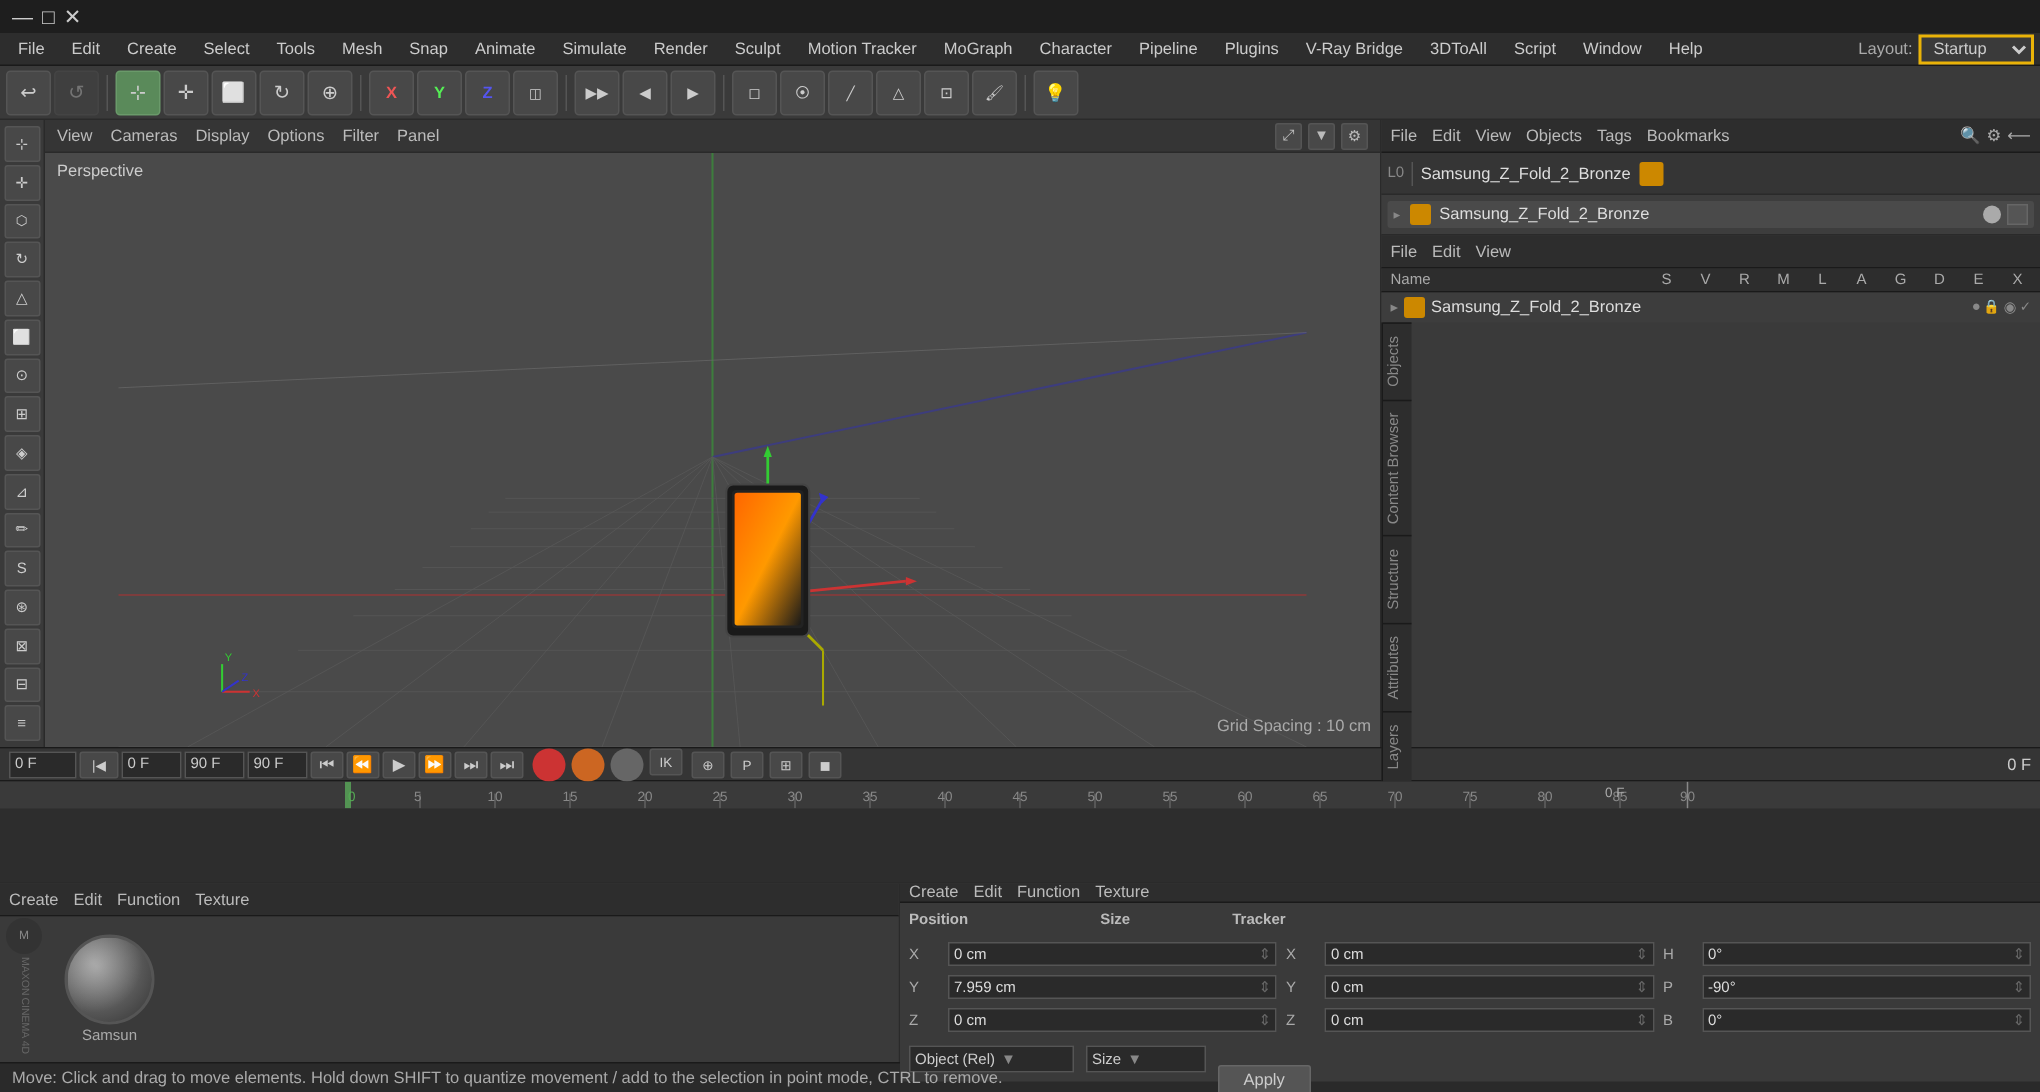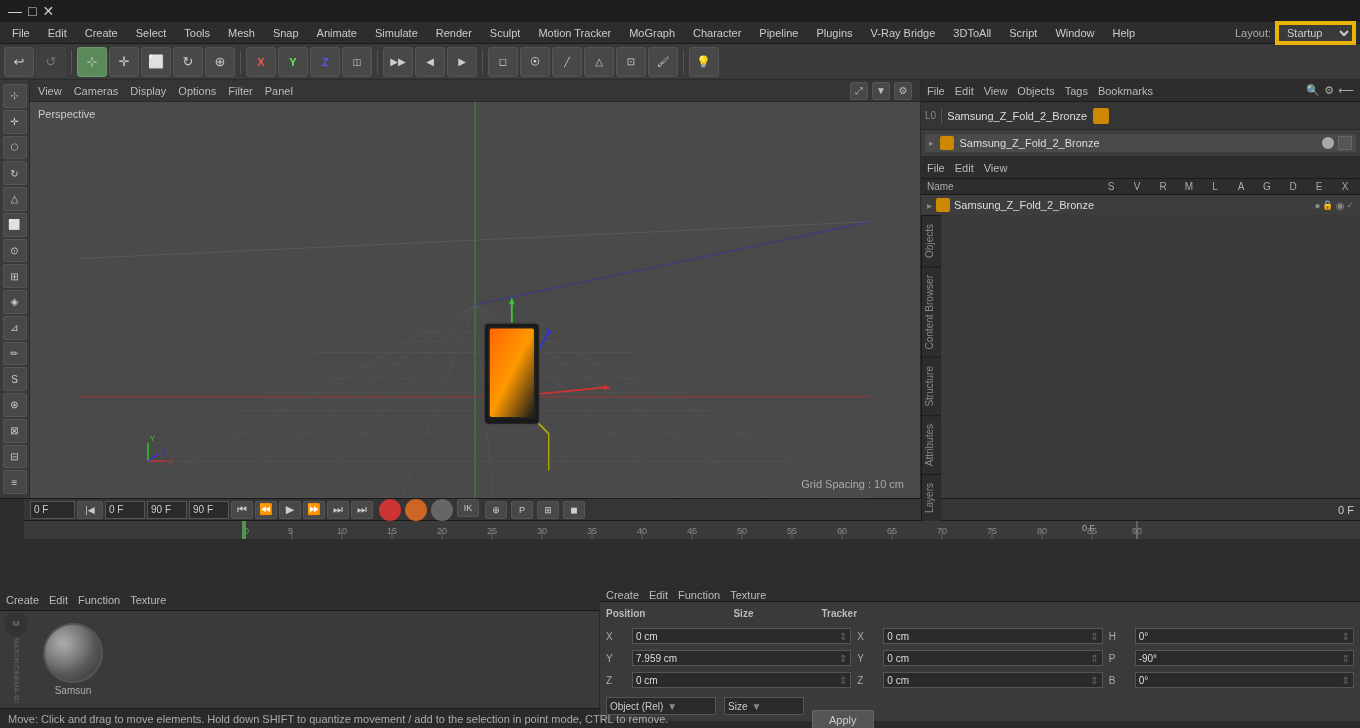--- a/index.html
+++ b/index.html
@@ -38,21 +38,21 @@
     }
     #layout-area {
       margin-left: auto;
       display: flex;
       align-items: center;
       gap: 4px;
     }
     #layout-label { color: #aaa; font-size: 11px; }
     #layout-select {
       background: #3a3a3a;
-      border: 4px solid #eab308;
+      border: 2px solid #eab308;
       color: #ccc;
       font-size: 11px;
       padding: 1px 4px;
     }
 
     
     #toolbar {
       height: 36px;
       background: #3a3a3a;
       display: flex;
@@ -137,21 +137,21 @@
       position: absolute;
       top: 28px;
       left: 8px;
       color: #ccc;
       font-size: 11px;
       z-index: 5;
     }
     #grid-spacing {
       position: absolute;
       bottom: 8px;
-      right: 16px;
+      right: 6px;
       color: #aaa;
       font-size: 11px;
     }
 
     
     #vp-canvas {
       position: absolute;
       top: 22px;
       left: 0; right: 0; bottom: 0;
       overflow: hidden;
@@ -262,21 +262,20 @@
     .mat-color { width: 14px; height: 14px; background: #cc8800; border-radius: 2px; flex-shrink: 0; }
     .mat-icons { display: flex; gap: 2px; margin-left: auto; }
 
     
     #timeline {
       height: 90px;
       background: #2d2d2d;
       border-top: 1px solid #1a1a1a;
       display: flex;
       flex-direction: column;
-      padding-left: 24px;
     }
     #tl-header {
       height: 22px;
       background: #353535;
       display: flex;
       align-items: center;
       padding: 0 6px;
       gap: 2px;
       border-bottom: 1px solid #1a1a1a;
     }

